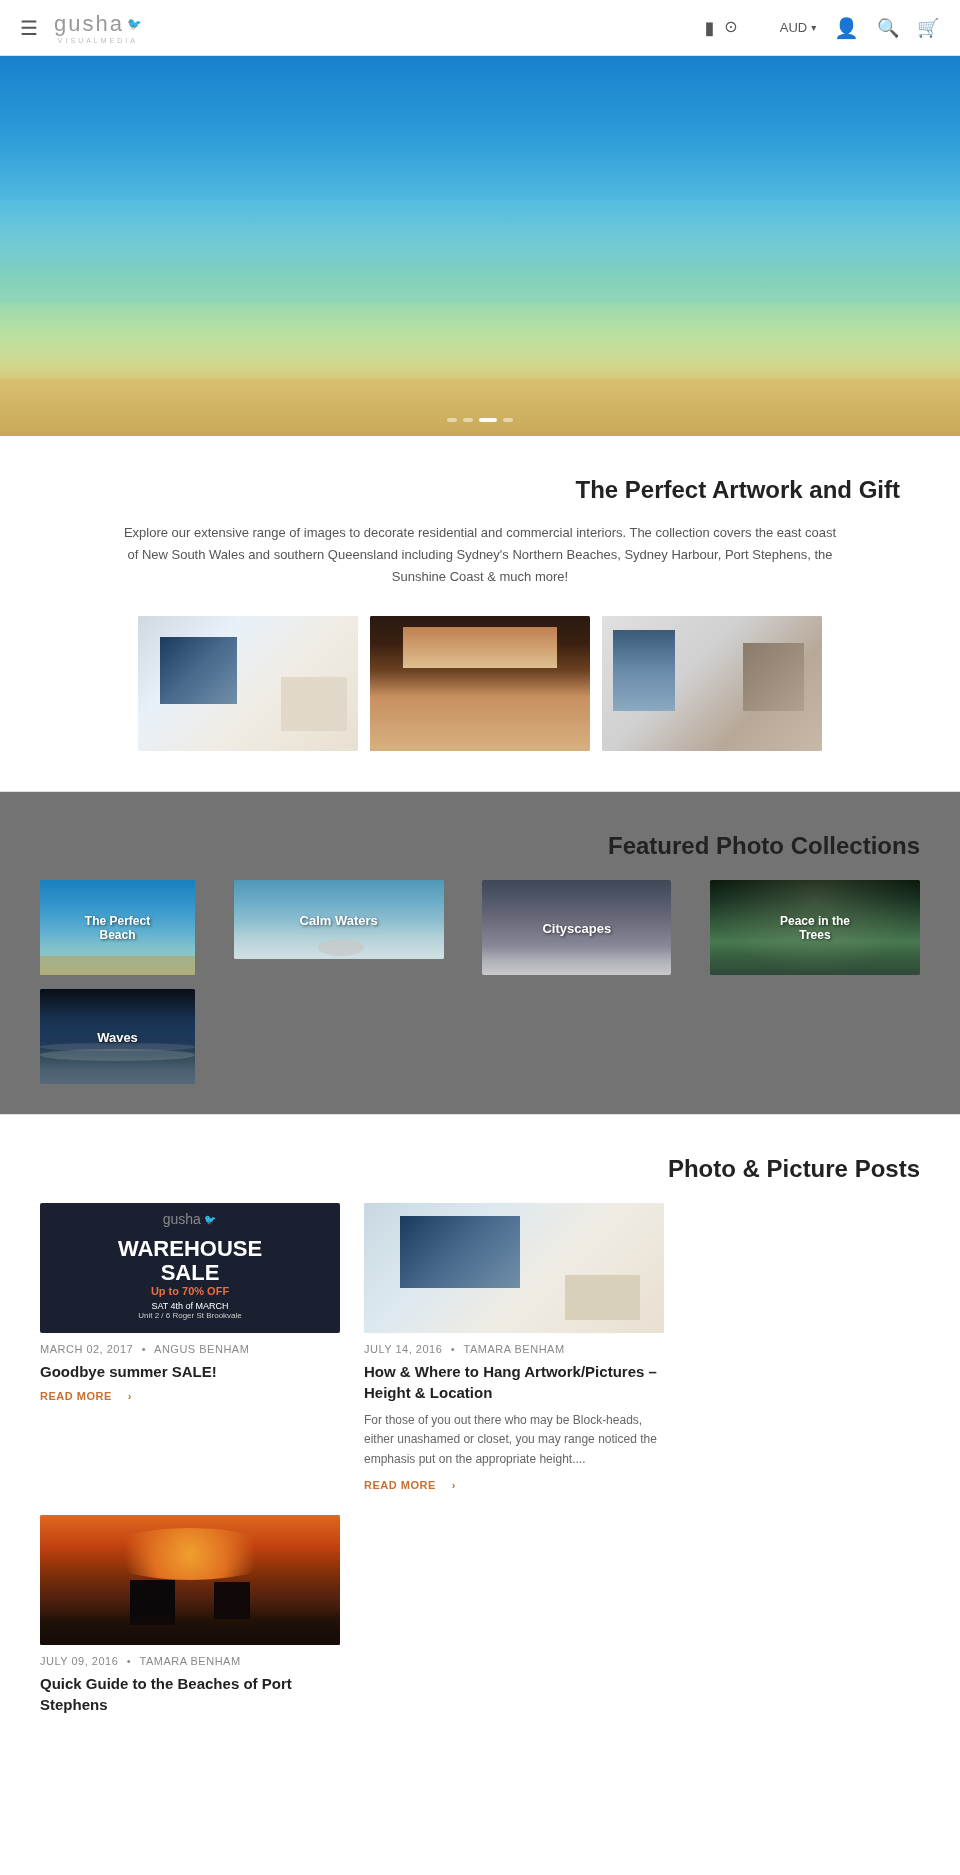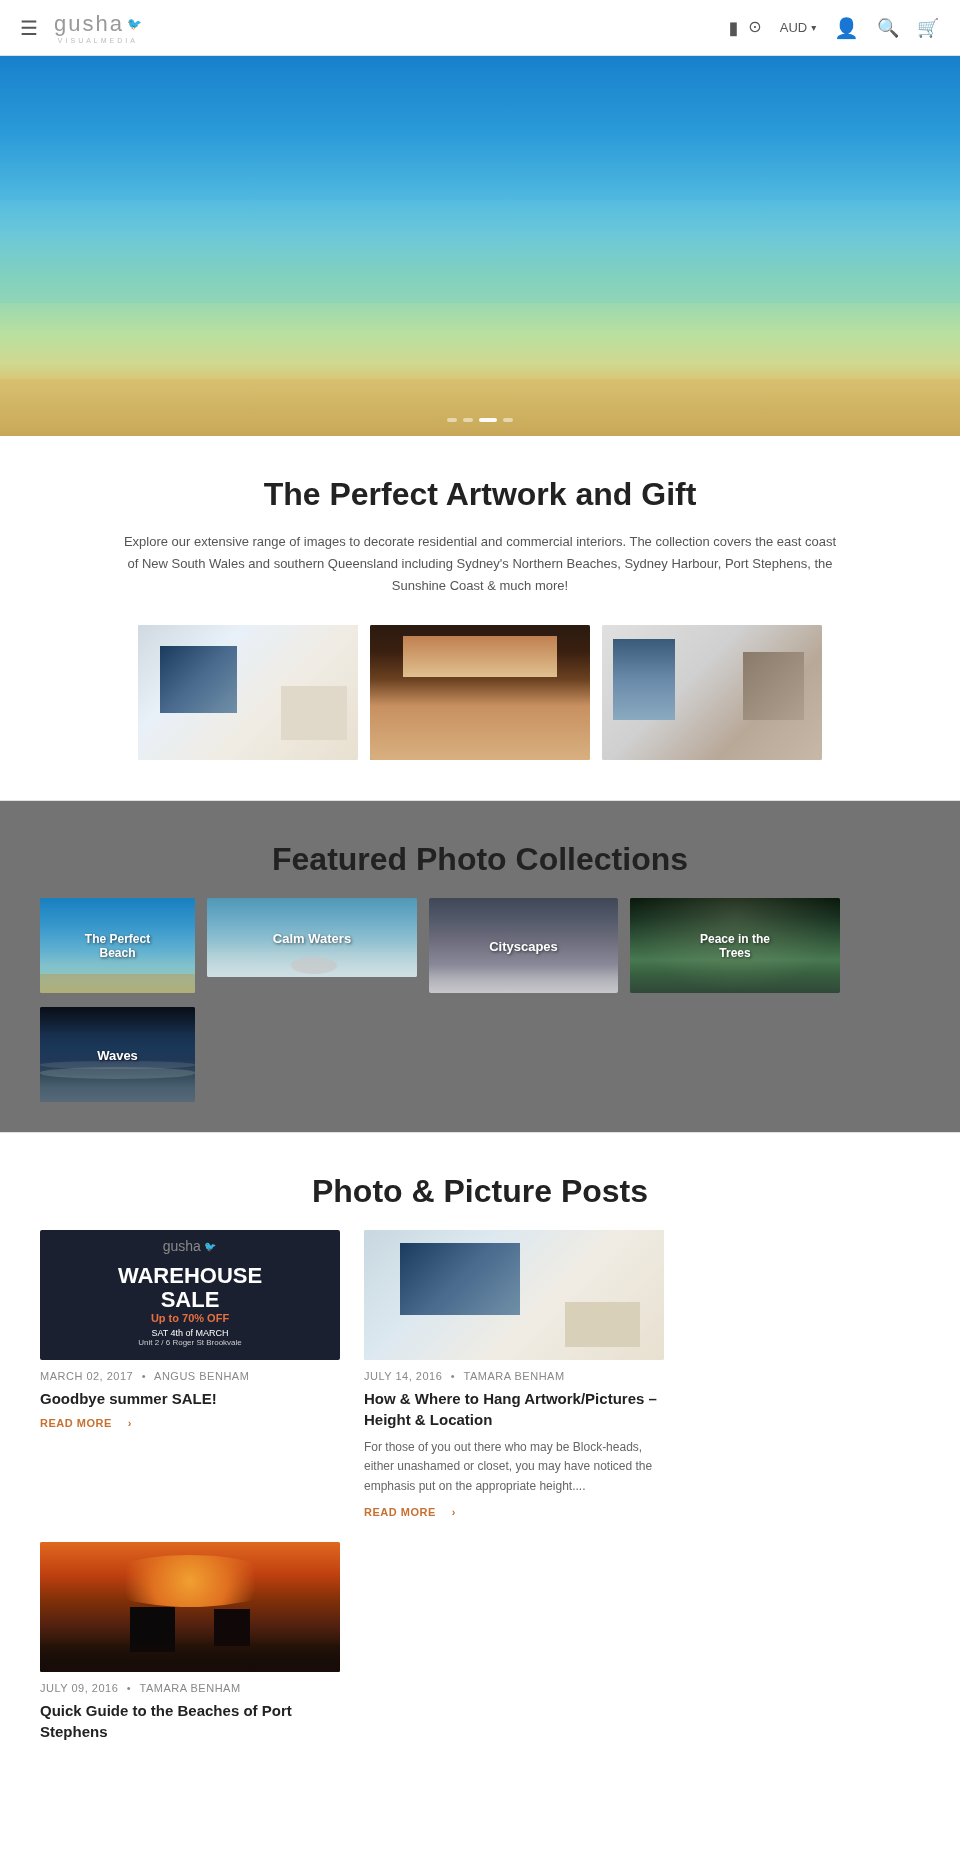--- a/index.html
+++ b/index.html
@@ -12,21 +12,21 @@
       justify-content: space-between;
       padding: 10px 20px;
       border-bottom: 1px solid #e0e0e0;
       background: #fff;
       height: 56px;
     }
     .header-left { display: flex; align-items: center; gap: 16px; }
     .hamburger-icon { font-size: 20px; cursor: pointer; color: #555; }
     .header-right { display: flex; align-items: center; gap: 18px; }
     .social-icons { display: flex; gap: 10px; }
-    .currency-selector { display: flex; align-items: center; gap: 4px; font-size: 13px; color: #555; cursor: pointer; }
+    .currency-selector { display: flex; align-items: center; gap: 4px; font-size: 13px; color: #555; cursor: pointer; margin-left: 24px; }
 
     
     .hero {
       width: 100%;
       height: 380px;
       background: linear-gradient(180deg, #1a90d0 0%, #3ab5e0 20%, #5dd0e8 35%, #7cdde0 50%, #b0e8cc 65%, #d4e8b0 75%, #e8d88a 85%, #d4b86a 95%);
       position: relative;
       overflow: hidden;
     }
     .hero-dots {
@@ -40,22 +40,22 @@
     .hero-dot {
       width: 10px; height: 4px;
       background: rgba(255,255,255,0.5);
       border-radius: 2px;
     }
     .hero-dot.active { background: rgba(255,255,255,0.95); width: 18px; }
 
     
     .section { padding: 40px 60px; }
     .section-title {
-      text-align: center;
-      font-size: 32px;
+      text-align: right;
+      font-size: 24px;
       font-weight: bold;
       margin-bottom: 18px;
       color: #222;
     }
     .section-desc {
       text-align: center;
       font-size: 13px;
       color: #555;
       line-height: 1.7;
       max-width: 720px;
@@ -92,22 +92,22 @@
     }
 
     
     .divider { border: none; border-top: 1px solid #e0e0e0; margin: 0; }
 
     
     .collections-section { padding: 40px 40px 30px; background: #737373; }
     .collections-grid {
       display: flex;
       flex-wrap: wrap;
-      gap: 12px;
-      justify-content: flex-start;
+      gap: 20px;
+      justify-content: space-between;
       margin-top: 20px;
     }
     .collection-card {
       position: relative;
       overflow: hidden;
       border-radius: 2px;
       cursor: pointer;
     }
     .collection-label {
       position: absolute;
@@ -348,21 +348,21 @@
           <div style="position:absolute;left:12%;top:10%;width:40%;height:55%;background:linear-gradient(135deg,#1a3a5e 0%,#4a6a8e 50%,#7090a8 100%);"></div>
           <div style="position:absolute;right:8%;bottom:10%;width:25%;height:35%;background:#d8d0b8;"></div>
         </div>
       </div>
       <div class="blog-meta">
         <span>JULY 14, 2016</span>
         <span class="bullet">•</span>
         <span>TAMARA BENHAM</span>
       </div>
       <div class="blog-title">How &amp; Where to Hang Artwork/Pictures – Height &amp; Location</div>
-      <p class="blog-excerpt">For those of you out there who may be Block-heads, either unashamed or closet, you may have noticed the emphasis put on the appropriate height....</p>
+      <p class="blog-excerpt">For those of you out there who may be Block-heads, either unashamed or closet, you may range noticed the emphasis put on the appropriate height....</p>
       <div class="read-more">
         <span>READ MORE</span>
         <span>›</span>
       </div>
     </div>
   </div>
 
   <div style="margin-top:24px;max-width:300px;">
     <div class="blog-img blog-img-3">
       <div style="width:100%;height:100%;background:linear-gradient(180deg,#e06820 0%,#c04010 25%,#803008 45%,#502010 65%,#281408 80%,#100c08 100%);position:relative;">

